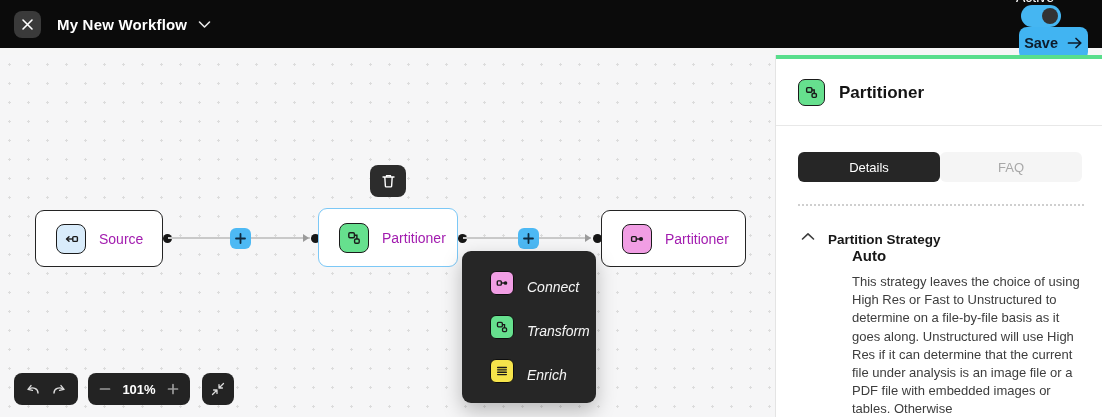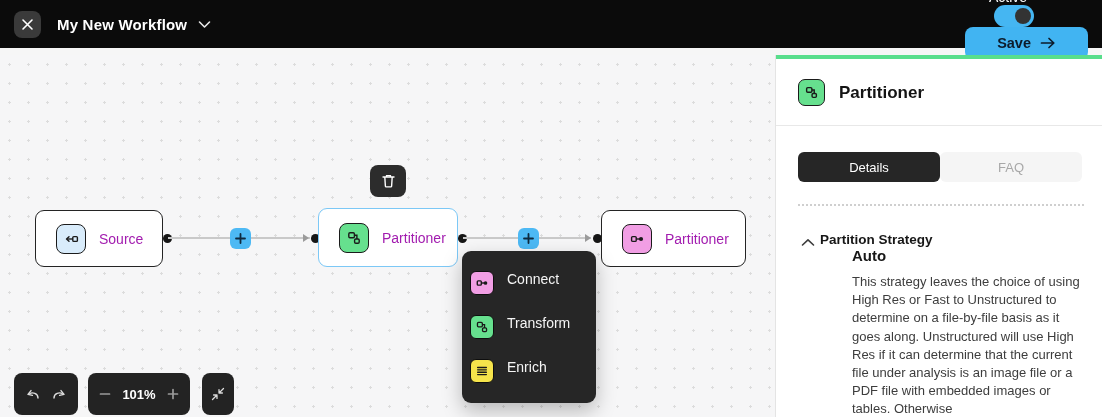--- a/index.html
+++ b/index.html
@@ -11,21 +11,21 @@
     display:flex; align-items:center; padding:0 14px; }
   .close-btn { width:27px; height:27px; border-radius:8px; background:#3A3A3A; display:flex;
     align-items:center; justify-content:center; cursor:pointer; }
   .wf-title { color:#FFFFFF; font-size:15px; font-weight:700; margin-left:16px; letter-spacing:.2px; }
   .title-chev { margin-left:11px; display:flex; align-items:center; }
   .topbar-right { margin-left:auto; display:flex; align-items:center;flex-direction:column; }
   .active-label { color:#FFFFFF; font-size:14px; margin-right:11px; }
   .toggle { width:40px; height:22px; border-radius:11px; background:#45B6F2; position:relative; cursor:pointer; }
   .toggle .knob { position:absolute; right:3px; top:3px; width:16px; height:16px; border-radius:50%; background:#333333; }
   .save-btn { margin-left:26px; height:33px; border-radius:8px; background:#41B4F2; border:none;
-    display:flex; align-items:center; gap:9px; padding:0 32px; cursor:pointer;
+    display:flex; align-items:center; gap:9px; padding:0 5px; cursor:pointer;
     color:#0D1B2A; font-size:14.5px; font-weight:700; font-family:inherit; }
 
   
   .canvas { position:absolute; left:0; top:55px; width:775px; height:362px; background:#F6F6F7;
     background-image:radial-gradient(#DCDCDC 1px, transparent 1.1px); background-size:19px 19px; }
 
   .node { position:absolute; background:#FFFFFF; border:1.5px solid #242424; border-radius:9px;
     display:flex; align-items:center; padding-left:20px; gap:13px; cursor:pointer; }
   .node.selected { border:1.5px solid #7CC8F6; }
   .node-icon { width:30px; height:30px; border-radius:8px; border:1.5px solid #1B1B1B;
@@ -37,26 +37,26 @@
   .edge-arrow { position:absolute; width:0; height:0; border-top:4px solid transparent;
     border-bottom:4px solid transparent; border-left:6px solid #9B9B9B; }
   .edge-plus { position:absolute; width:21px; height:21px; border-radius:6px; background:#4DB9F4;
     display:flex; align-items:center; justify-content:center; cursor:pointer; }
 
   .trash-btn { position:absolute; left:370px; top:110px; width:36px; height:32px; border-radius:8px;
     background:#2C2C2C; display:flex; align-items:center; justify-content:center; cursor:pointer; }
 
   .node-menu { position:absolute; left:462px; top:196px; width:134px; background:#262626;
     border-radius:9px; padding:10px 0; box-shadow:0 8px 20px rgba(0,0,0,.25); }
-  .menu-item { display:flex; align-items:flex-start; gap:13px; padding:10px 8px; cursor:pointer; }
+  .menu-item { display:flex; align-items:flex-end; gap:13px; padding:10px 28px; cursor:pointer;font-style:italic; }
   .menu-icon { width:24px; height:24px; border-radius:6px; border:1.3px solid #0E0E0E;
     display:flex; align-items:center; justify-content:center; flex:0 0 auto; }
   .menu-label { color:#F5F5F5; font-size:14px; }
 
-  .ctrl-group { position:absolute; top:318px; height:42px; background:#232323; border-radius:8px;
+  .ctrl-group { position:absolute; top:318px; height:32px; background:#232323; border-radius:8px;
     display:flex; align-items:center; }
   .ctrl-undo { left:14px; width:64px; justify-content:space-evenly; }
   .ctrl-zoom { left:88px; width:102px; justify-content:space-between; padding:0 11px; }
   .ctrl-fit  { left:202px; width:32px; justify-content:center; }
   .ctrl-btn { background:none; border:none; display:flex; align-items:center; justify-content:center; cursor:pointer; padding:0; }
   .zoom-level { color:#FFFFFF; font-size:13px; font-weight:700; }
 
   .add-node-btn { position:absolute; left:637px; top:318px; height:31px; border-radius:8px;
     background:#4DB9F4; border:1.5px solid #1D82C4; display:flex; align-items:center; gap:9px;
     padding:0 16px; cursor:pointer; color:#0F2236; font-size:14px; font-weight:700; font-family:inherit; }
@@ -73,21 +73,21 @@
 
   .tabs { display:flex; padding:26px 20px 0 22px; }
   .tab { flex:1; height:30px; border-radius:6px; display:flex; align-items:center; justify-content:center;
     font-size:13px; cursor:pointer; }
   .tab.active { background:#262626; color:#FFFFFF; }
   .tab.inactive { background:#F5F5F5; color:#A8A8A8; }
 
   .dotted-divider { margin:22px 18px 0 22px; border-bottom:2px dotted #CFCFCF; }
 
   .section { padding:26px 20px 0 25px; }
-  .section-header { display:flex; align-items:flex-end; gap:5px; cursor:pointer; }
+  .section-header { display:flex; align-items:flex-start; gap:13px; cursor:pointer; }
   .section-title { font-size:13.5px; font-weight:700; color:#171717; }
   .section-body { margin-left:51px; }
   .strategy-name { font-size:15px; font-weight:700; color:#171717; }
   .strategy-desc { margin-top:9px; font-size:13px; line-height:1.4; color:#3D3D3D; width:233px; }
 
   svg { display:block; }
 </style>
 </head>
 <body>
 

